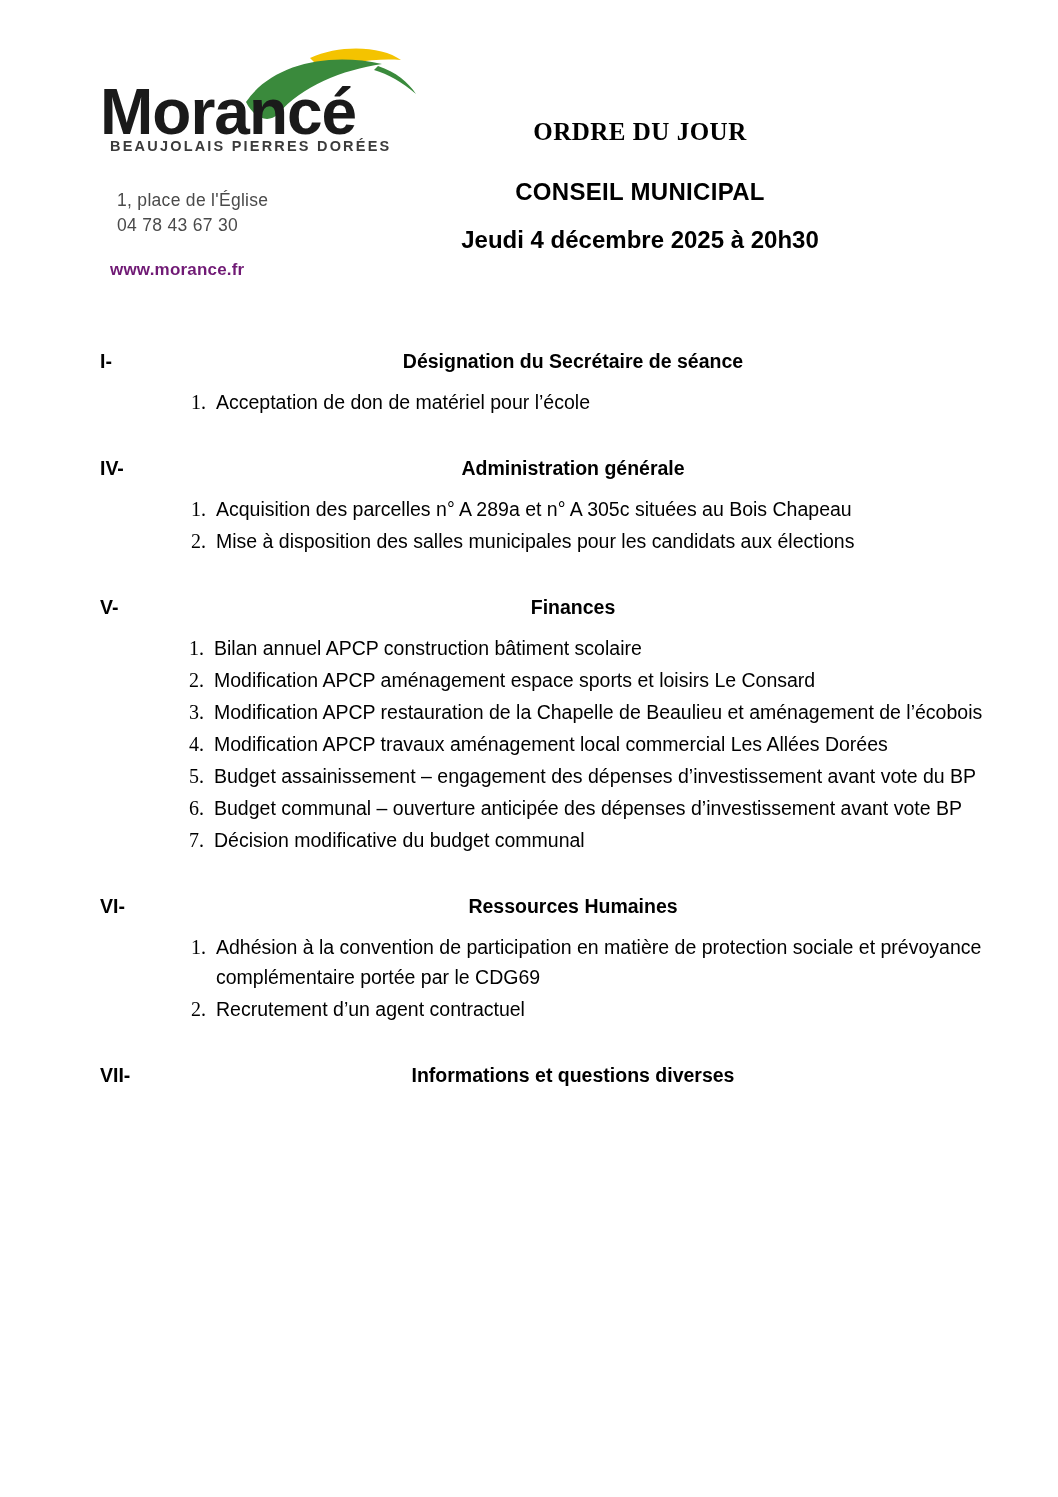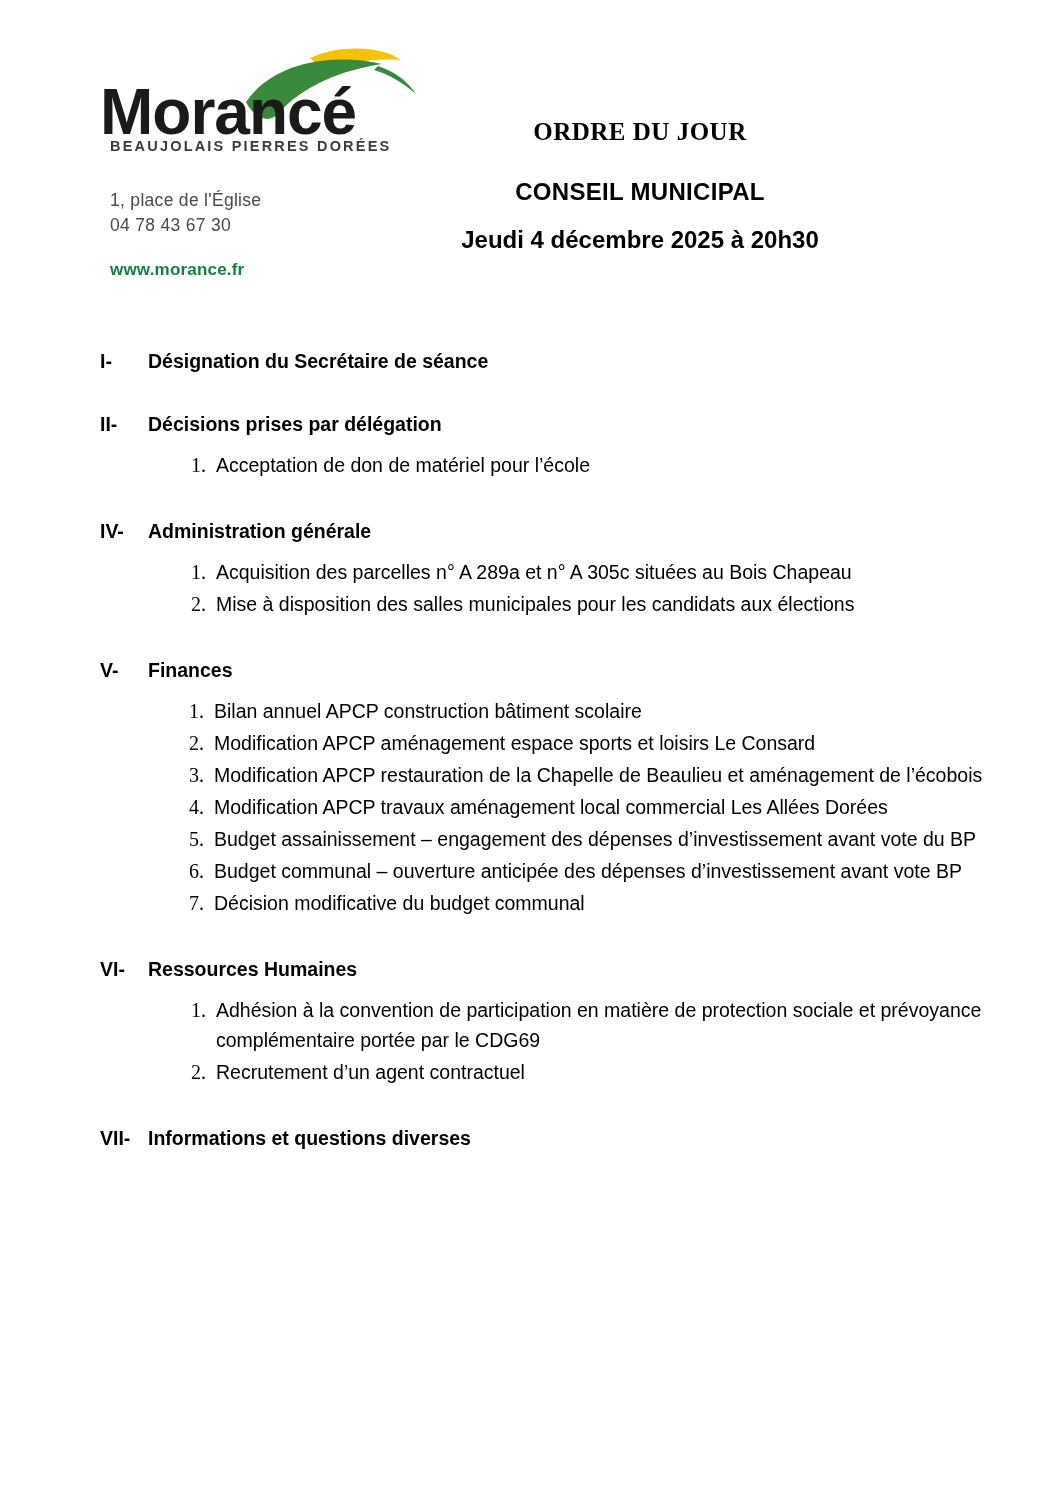--- a/index.html
+++ b/index.html
@@ -41,32 +41,32 @@
     font-family: "Liberation Sans", sans-serif;
     font-size: 14.5px;
     letter-spacing: 2.2px;
     color: #3b3b3b;
     margin-top: -10px;
     margin-left: 14px;
     font-weight: 700;
   }
   .addr {
     margin-top: 34px;
-    margin-left: 14px;
+    margin-left: 21px;
     font-size: 17.5px;
     line-height: 25px;
     color: #4a4a4a;
     letter-spacing: 0.3px;
   }
   .web {
     margin-top: 22px;
     margin-left: 14px;
     font-size: 17px;
     font-weight: bold;
-    color: #15803d;
+    color: #701a75;
     letter-spacing: 0.2px;
   }
 
   .title-block {
     position: absolute;
     left: 330px;
     top: 118px;
     width: 620px;
     text-align: center;
   }
@@ -99,20 +99,21 @@
     font-weight: bold;
     font-size: 19.5px;
     margin-top: 40px;
   }
   .sec .num {
     width: 48px;
     flex: 0 0 auto;
   }
   .sec .txt {
     flex: 1 1 auto;
+    text-align: center;
   }
 
   ol.items {
     list-style: none;
     margin: 14px 0 0 0;
     padding: 0 10px 0 70px;
   }
   ol.items li {
     display: flex;
     font-size: 19.5px;
@@ -167,24 +168,20 @@
       <div class="title-line3">Jeudi 4 décembre 2025 à 20h30</div>
     </div>
 
   </div>
 
   <div class="content" id="agenda-root">
       <div class="sec">
         <span class="num">I-</span>
         <span class="txt">Désignation du Secrétaire de séance</span>
       </div>
-      <div class="sec">
-        <span class="num">II-</span>
-        <span class="txt">Décisions prises par délégation</span>
-      </div>
       <ol class="items">
         <li>
           <span class="li-num">1.</span>
           <span class="li-txt">Acceptation de don de matériel pour l’école</span>
         </li>
       </ol>
       <div class="sec">
         <span class="num">IV-</span>
         <span class="txt">Administration générale</span>
       </div>

